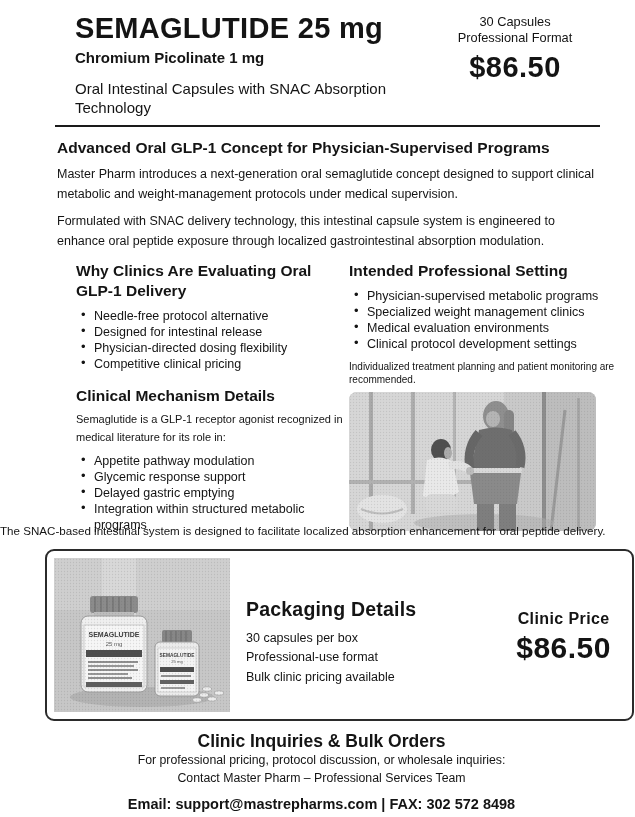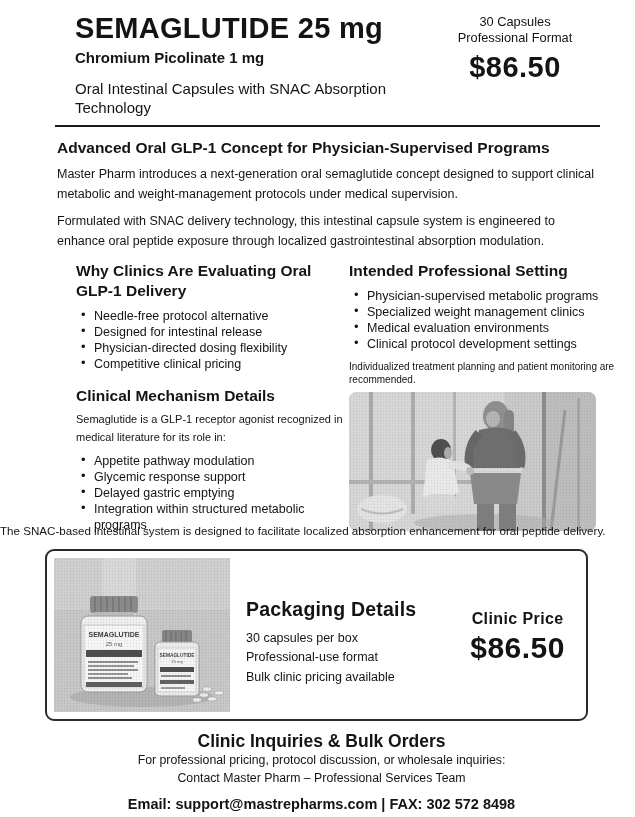--- a/index.html
+++ b/index.html
@@ -31,21 +31,21 @@
   ul.blist li { position:relative; font-size:12.5px; line-height:1.28; padding-left:18px; }
   ul.blist li::before { content:"\2022"; position:absolute; left:5px; top:-1px; font-size:13px; }
   .mech-h { margin-top:14px; }
   .mech-p { font-size:11px; line-height:1.6; margin-top:6px; width:280px; }
   .mech-ul { margin-top:6px !important; }
   .note { font-size:10px; line-height:1.3; margin-top:8px; width:268px; }
   .photo { width:247px; height:139px; margin-top:6px; border-radius:8px; overflow:hidden; }
   
   .caption { position:absolute; top:524px; left:0; width:515px; text-align:center;
              font-size:11.6px; white-space:nowrap; }
-  .pack-box { position:absolute; top:549px; left:45px; width:543px; height:172px;
+  .pack-box { position:absolute; top:549px; left:45px; width:589px; height:172px;
               border:2px solid #2b2b2b; border-radius:9px; display:flex; padding:7px; }
   .pack-img { width:176px; height:154px; flex:none; overflow:hidden; }
   .pack-mid { margin-left:16px; padding-top:40px; }
   .pack-h { font-size:19.5px; font-weight:bold; letter-spacing:.2px; }
   .pack-line { font-size:12.5px; line-height:1.55; }
   .pack-lines { margin-top:8px; }
   .pack-price { margin-left:auto; margin-right:14px; padding-top:52px; text-align:center; }
   .pp-label { font-size:16px; font-weight:bold; letter-spacing:.4px; }
   .pp-price { font-size:30px; font-weight:bold; margin-top:3px; letter-spacing:.5px; }
   

